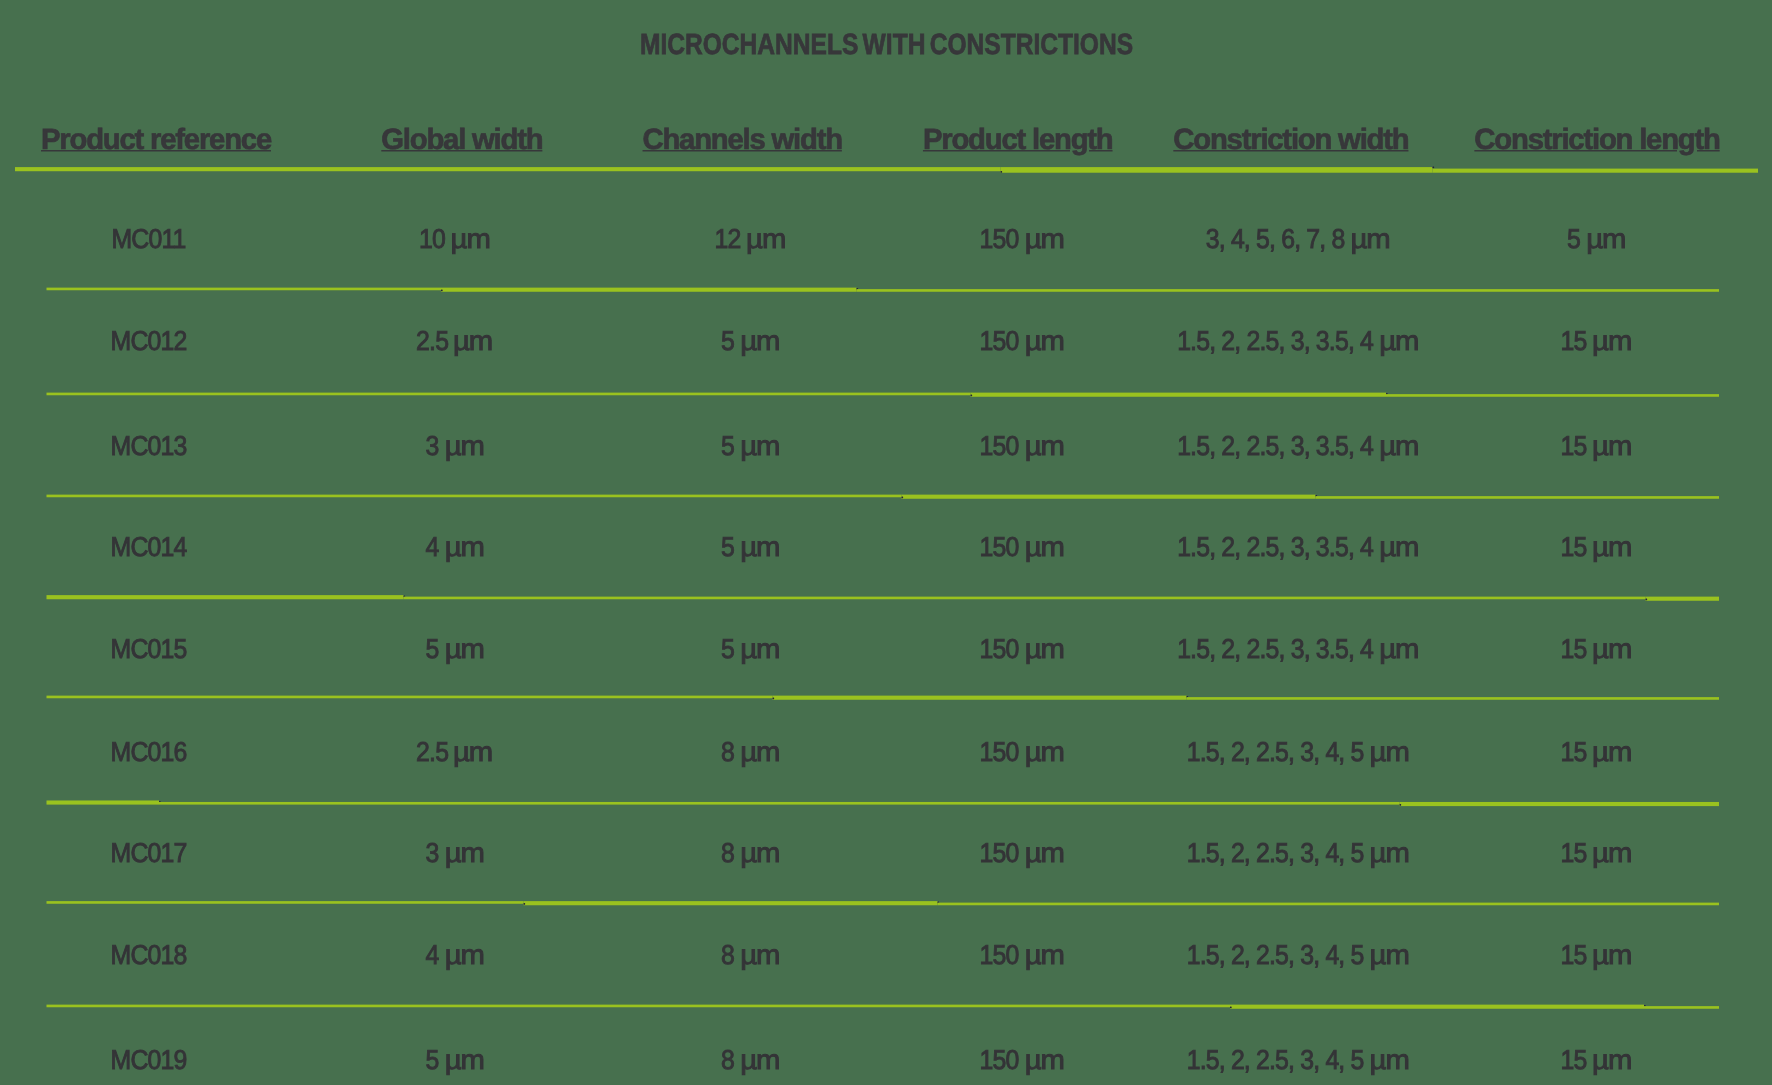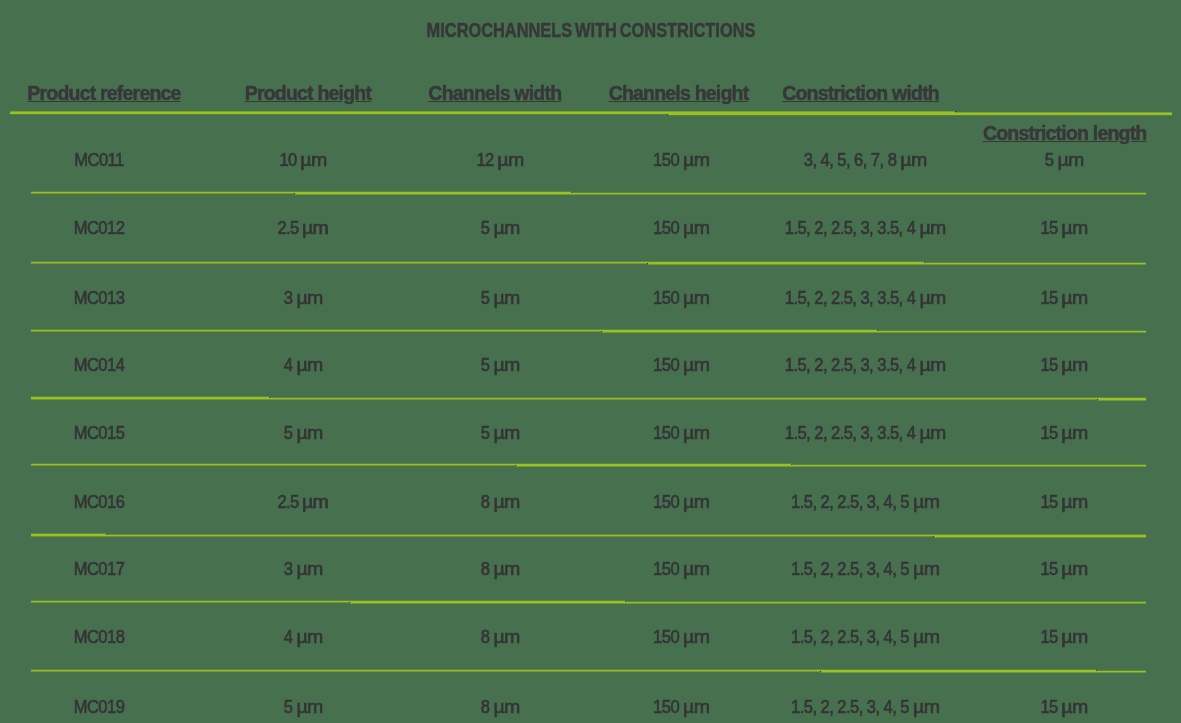--- a/index.html
+++ b/index.html
@@ -20,25 +20,25 @@
   .rules{position:absolute;left:0;top:0;overflow:visible;}
 </style>
 </head>
 <body>
 
 <div class="page">
   <div class="title">MICROCHANNELS WITH CONSTRICTIONS</div>
 
   <div class="header-row">
     <div class="hdr" style="left: 104px;">Product reference</div>
-    <div class="hdr" style="left: 307.9px;">Product height</div>
+    <div class="hdr" style="left: 307.9px;">Global width</div>
     <div class="hdr" style="left: 494.8px;">Channels width</div>
-    <div class="hdr" style="left: 678.5px;">Channels height</div>
+    <div class="hdr" style="left: 678.5px;">Product length</div>
     <div class="hdr" style="left: 860.6px; text-align: right;">Constriction width</div>
-    <div class="hdr" style="left: 1064.7px; margin-top: 40px;">Constriction length</div>
+    <div class="hdr" style="left: 1064.7px;">Constriction length</div>
   </div>
 
   <svg id="rules" class="rules" width="1181" height="723">
       <rect x="10" width="657" y="111.4" height="2.75" fill="#9ac21f"></rect>
       <rect x="667" width="288" y="111.4" height="3.75" fill="#9ac21f"></rect>
       <rect x="667" width="1.1000000000000227" y="114" height="1.15" rx="0.3" fill="#23223a"></rect>
       <rect x="955" width="1.1000000000000227" y="111" height="1.15" rx="0.3" fill="#23223a"></rect>
       <rect x="955" width="217" y="112.4" height="2.75" fill="#9ac21f"></rect>
       <rect x="31" width="263" y="191.75" height="1.75" fill="#9ac21f"></rect>
       <rect x="294" width="277" y="191.75" height="2.75" fill="#9ac21f"></rect>

